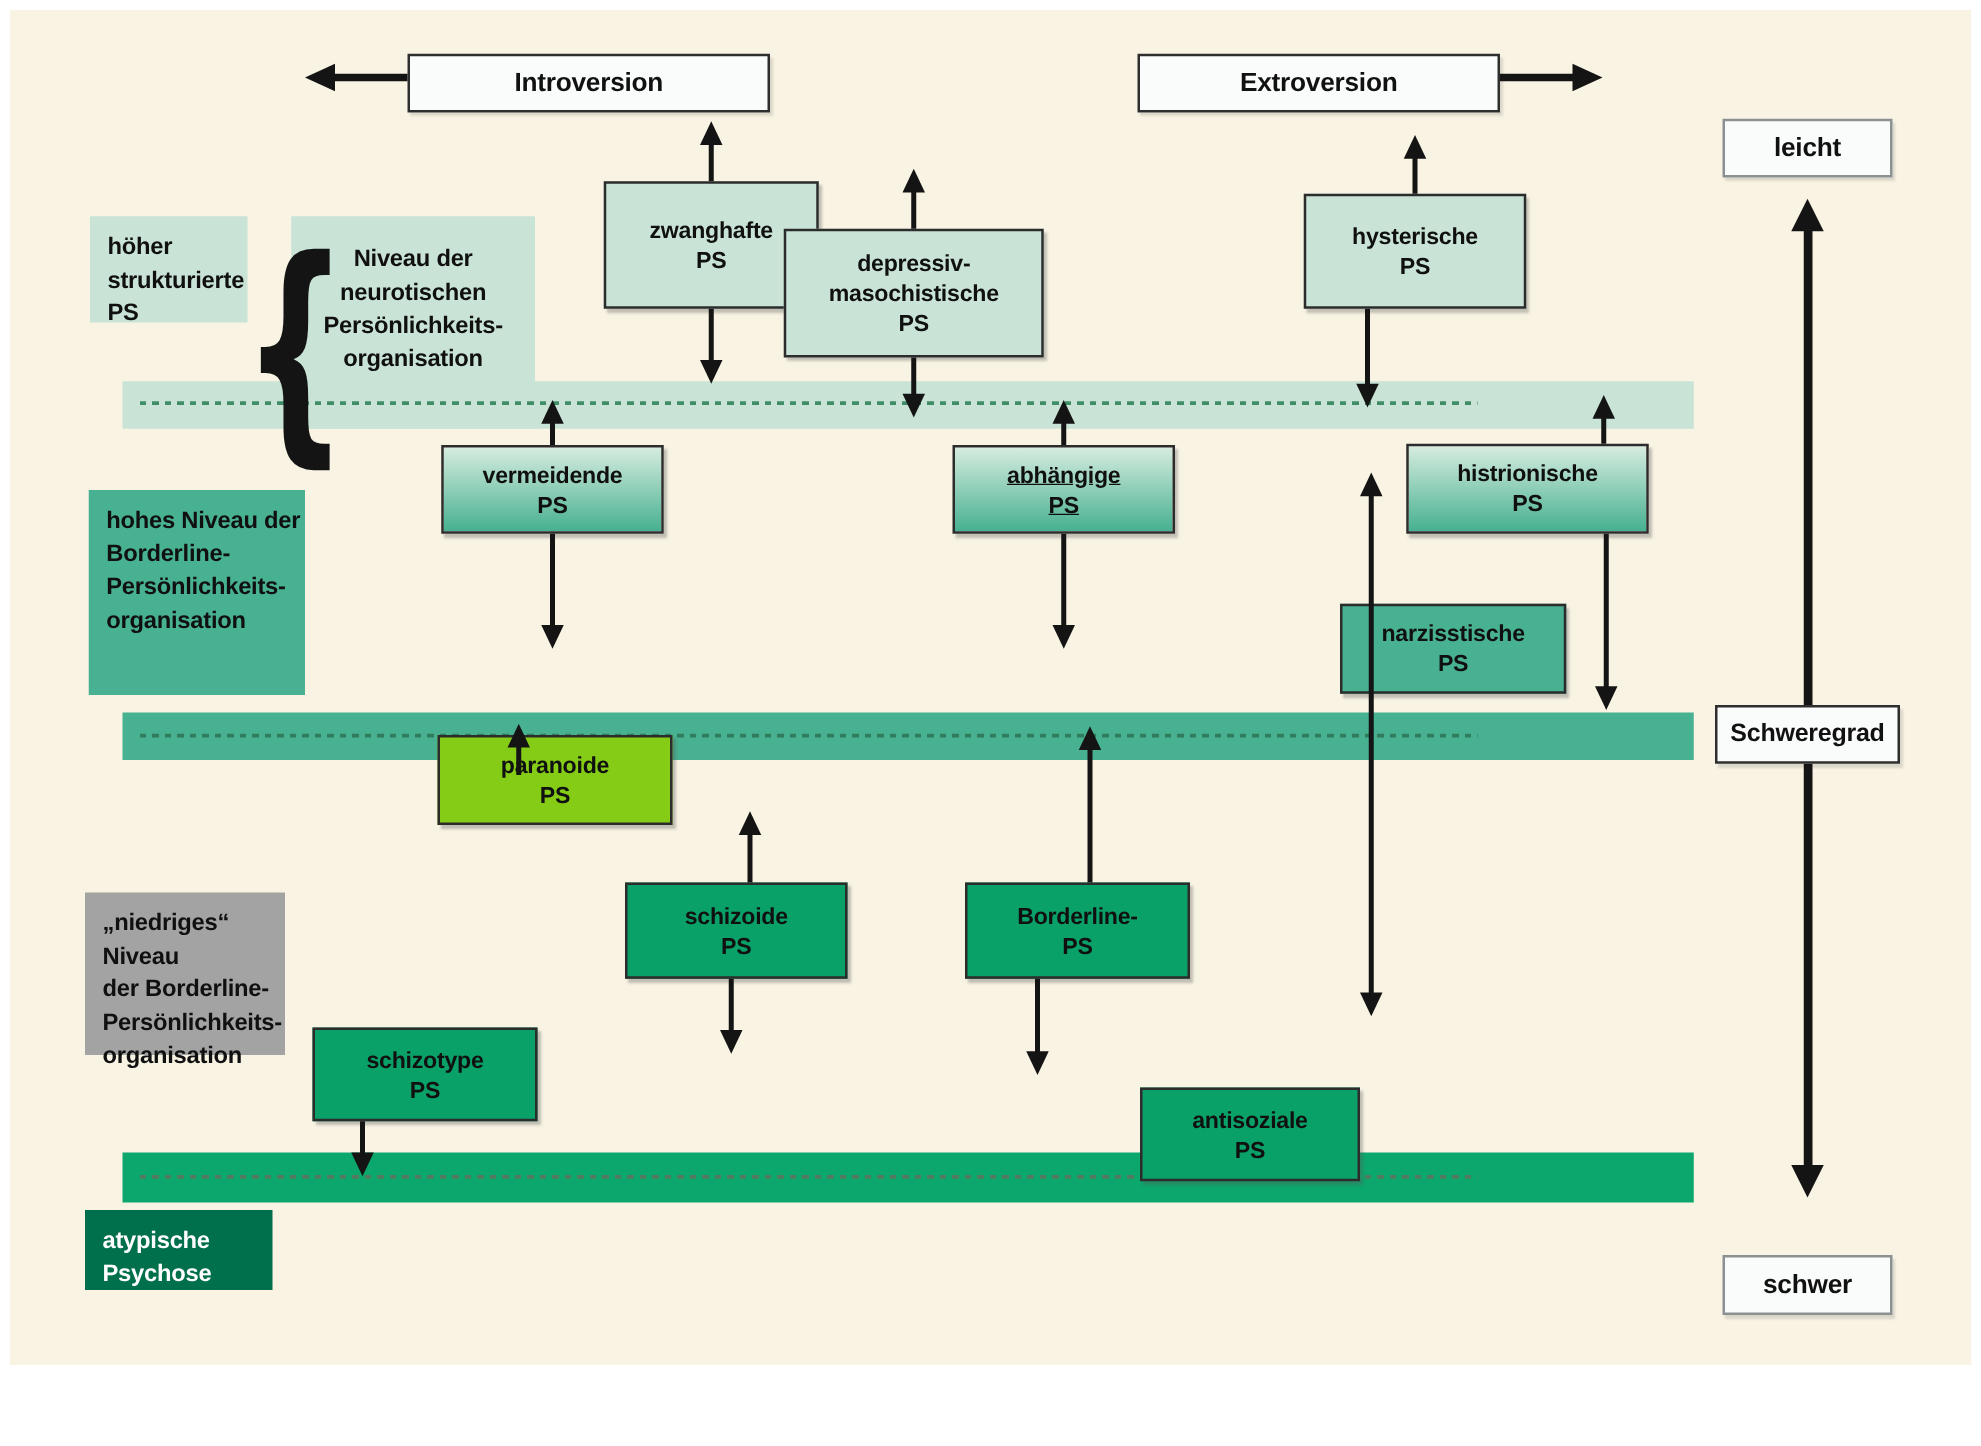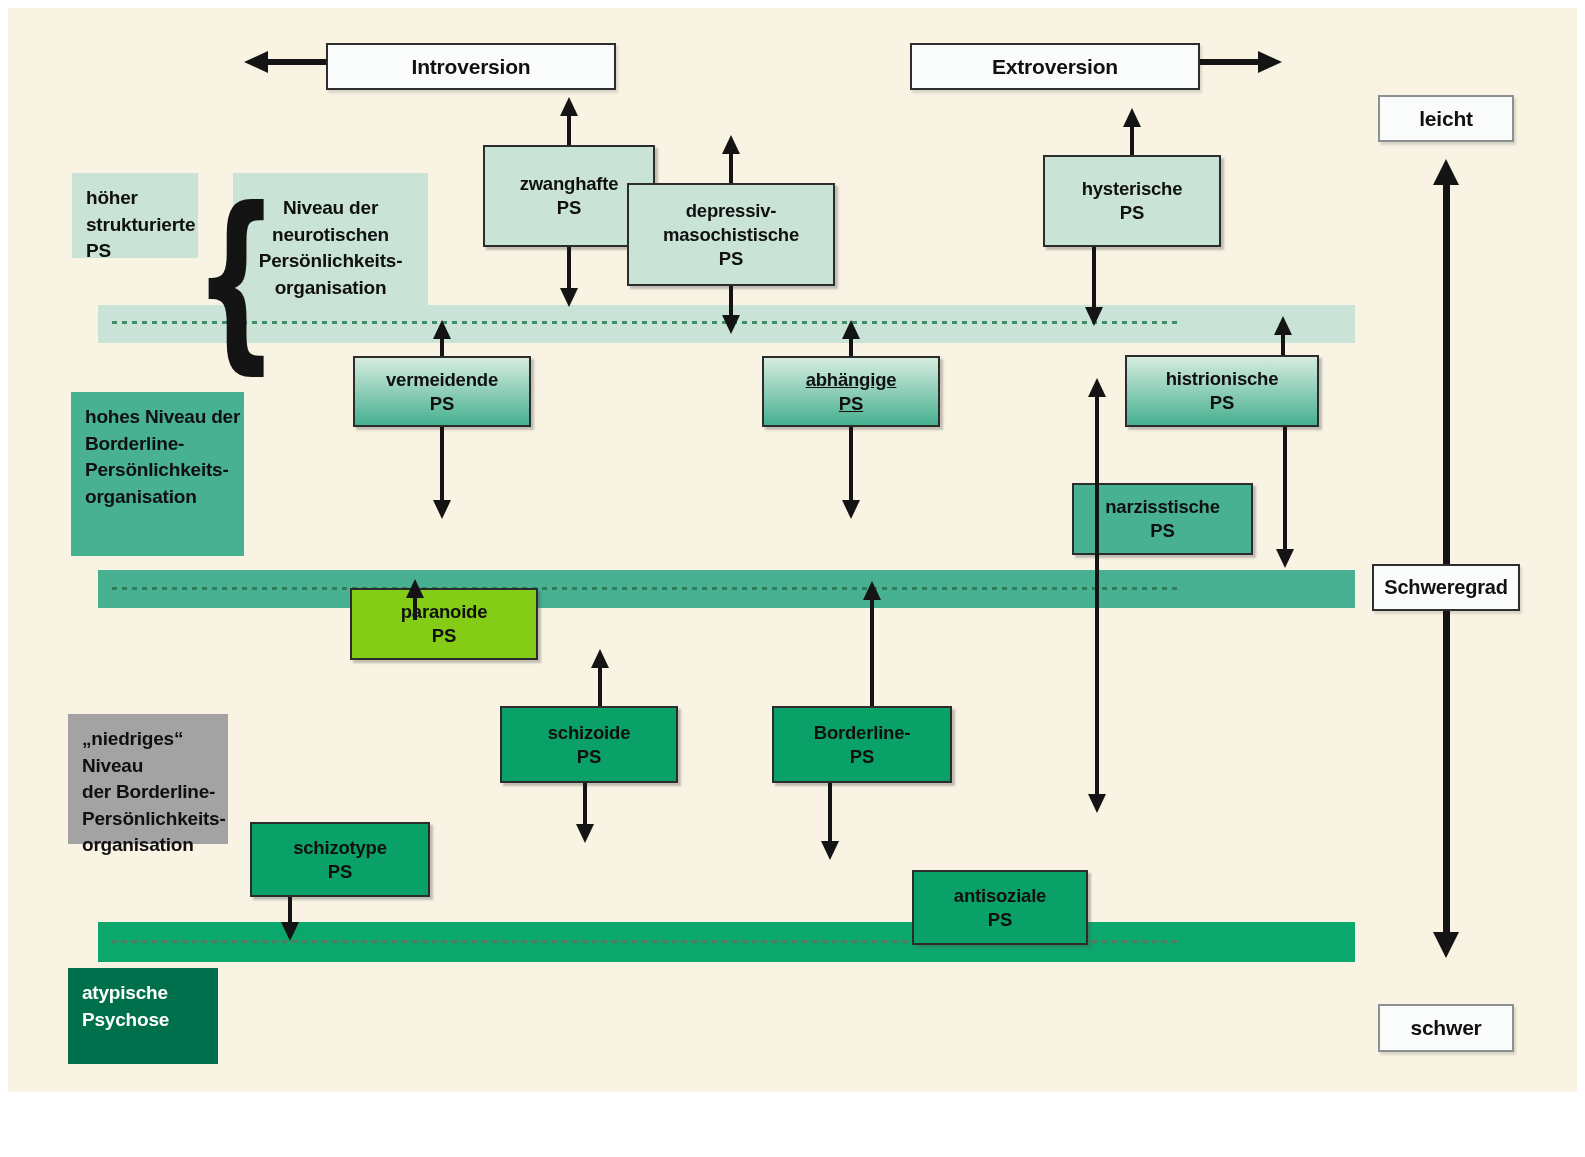--- a/index.html
+++ b/index.html
@@ -76,21 +76,21 @@
         <div>Borderline-</div>
         <div>Persönlichkeits-</div>
         <div>organisation</div>
       </div>
       <div class="label-box" style="left: 68px; top: 714px; width: 160px; height: 130px; position: absolute; background: #a3a3a3;">
         <div>„niedriges“ Niveau</div>
         <div>der Borderline-</div>
         <div>Persönlichkeits-</div>
         <div>organisation</div>
       </div>
-      <div class="label-box whitetext" style="left: 68px; top: 968px; width: 150px; height: 96px; position: absolute; background: rgb(0, 111, 75);">
+      <div class="label-box whitetext" style="left: 68px; top: 968px; width: 150px; height: 64px; position: absolute; background: rgb(0, 111, 75);">
         <div>atypische</div>
         <div>Psychose</div>
       </div>
       <div class="node" style="left: 483px; top: 145px; width: 172px; height: 102px; position: absolute; background: rgb(201, 228, 214);">
         <div>zwanghafte</div>
         <div>PS</div>
       </div>
       <div class="node" style="left: 627px; top: 183px; width: 208px; height: 103px; position: absolute; background: rgb(201, 228, 214);">
         <div>depressiv-</div>
         <div>masochistische</div>

